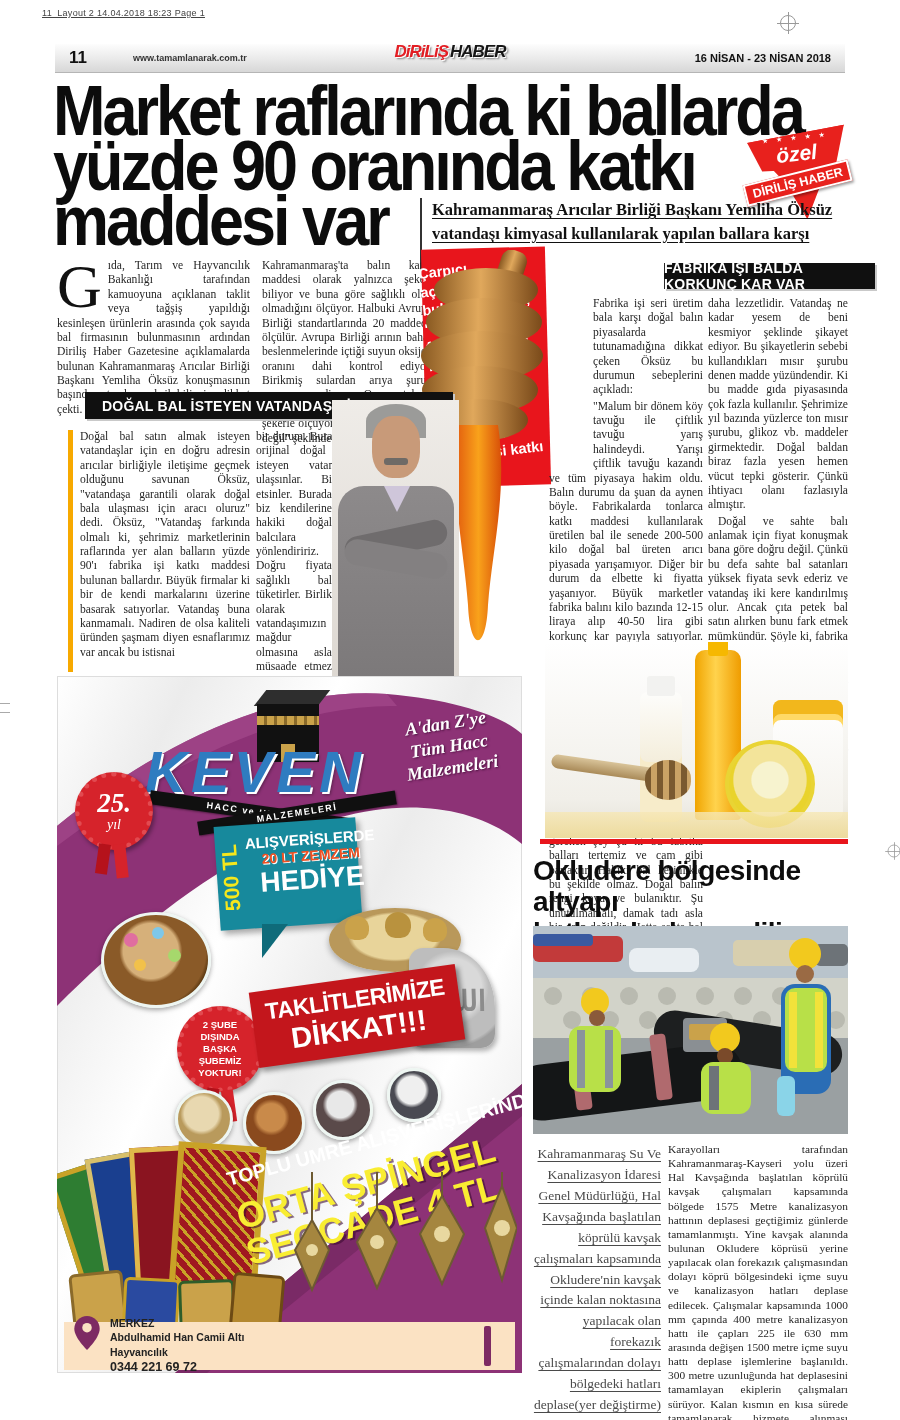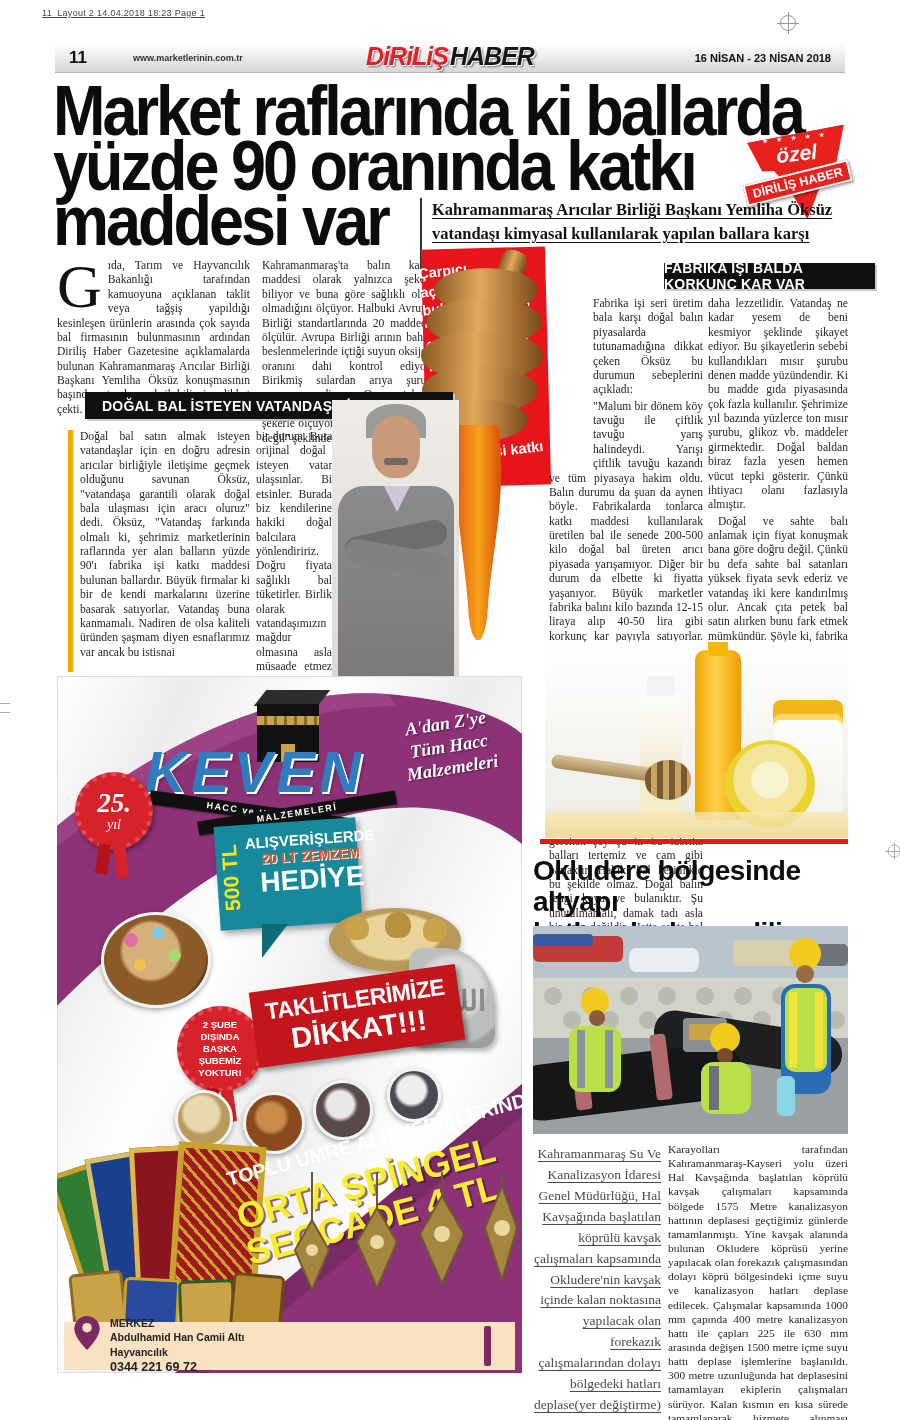--- a/index.html
+++ b/index.html
@@ -10,21 +10,21 @@
   .printinfo{font-size:9px;color:#444;letter-spacing:.3px;}
   .regmark{width:14px;height:14px;border:1px solid #999;border-radius:50%;}
   .regmark:before,.regmark:after{content:"";position:absolute;background:#999;}
   .regmark:before{left:50%;top:-4px;width:1px;height:22px;}
   .regmark:after{top:50%;left:-4px;height:1px;width:22px;}
   
   .hstrip{background:linear-gradient(#fdfdfd,#e9e9e9 55%,#d7d7d7);border-bottom:1px solid #b5b5b5;
           display:flex;align-items:center;padding:0 14px;box-sizing:border-box;}
   .pgnum{font-size:17px;font-weight:bold;color:#111;}
   .website{font-size:9px;font-weight:bold;color:#333;margin-left:46px;}
-  .logo{font-style:italic;font-weight:900;font-size:25px;letter-spacing:-1px;white-space:nowrap;
+  .logo{font-style:italic;font-weight:900;font-size:17px;letter-spacing:-1px;white-space:nowrap;
         text-shadow:1px 1px 0 #fff,2px 2px 2px rgba(0,0,0,.45);}
   .logo .l1{color:#e31e24;}
   .logo .l2{color:#161616;margin-left:2px;}
   .hdate{font-size:11px;font-weight:bold;color:#111;margin-left:auto;}
   
   .bigh{font-weight:900;font-size:63px;line-height:55px;letter-spacing:-3px;color:#0c0c0c;
         transform:scaleY(1.12);transform-origin:top left;white-space:nowrap;}
   .subhead{font-family:"Liberation Serif",serif;font-weight:bold;font-size:16.5px;line-height:1.45;
            color:#111;border-left:2px solid #333;padding-left:10px;
            text-decoration:underline;text-underline-offset:3px;}
@@ -90,21 +90,21 @@
 <div class="page">
 
   <div class="abs printinfo" style="left:42px;top:8px;text-decoration:underline;">11_Layout 2  14.04.2018  18:23  Page 1</div>
   <div class="abs regmark" style="left:780px;top:15px;"></div>
   <div class="abs regmark" style="left:886px;top:843px;transform:scale(.8);"></div>
   <div class="abs" style="left:0;top:703px;width:10px;height:1px;background:#aaa;"></div>
   <div class="abs" style="left:0;top:712px;width:10px;height:1px;background:#aaa;"></div>
 
   <div class="abs hstrip" style="left:55px;top:44px;width:790px;height:29px;">
     <span class="pgnum">11</span>
-    <span class="website">www.marketlerinin.com.tr</span>
+    <span class="website">www.tamamlanarak.com.tr</span>
     <span class="abs logo" style="left:50%;top:-2px;transform:translateX(-50%);">
       <span class="l1">DiRiLiŞ</span><span class="l2">HABER</span>
     </span>
     <span class="hdate">16 NİSAN - 23 NİSAN 2018</span>
   </div>
 
   <div class="abs" style="left:53px;top:80px;">
     <div class="bigh">Market raflarında ki ballarda</div>
     <div class="bigh">yüzde 90 oranında katkı</div>
     <div class="bigh">maddesi var</div>

